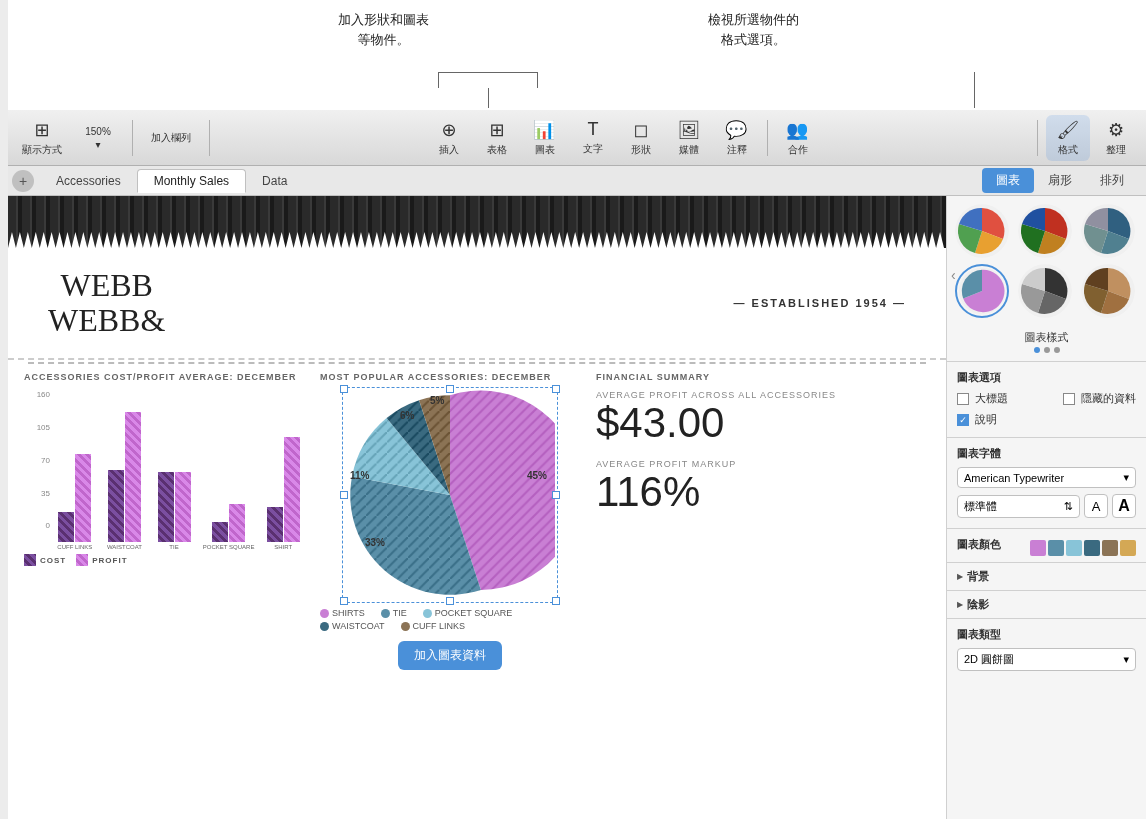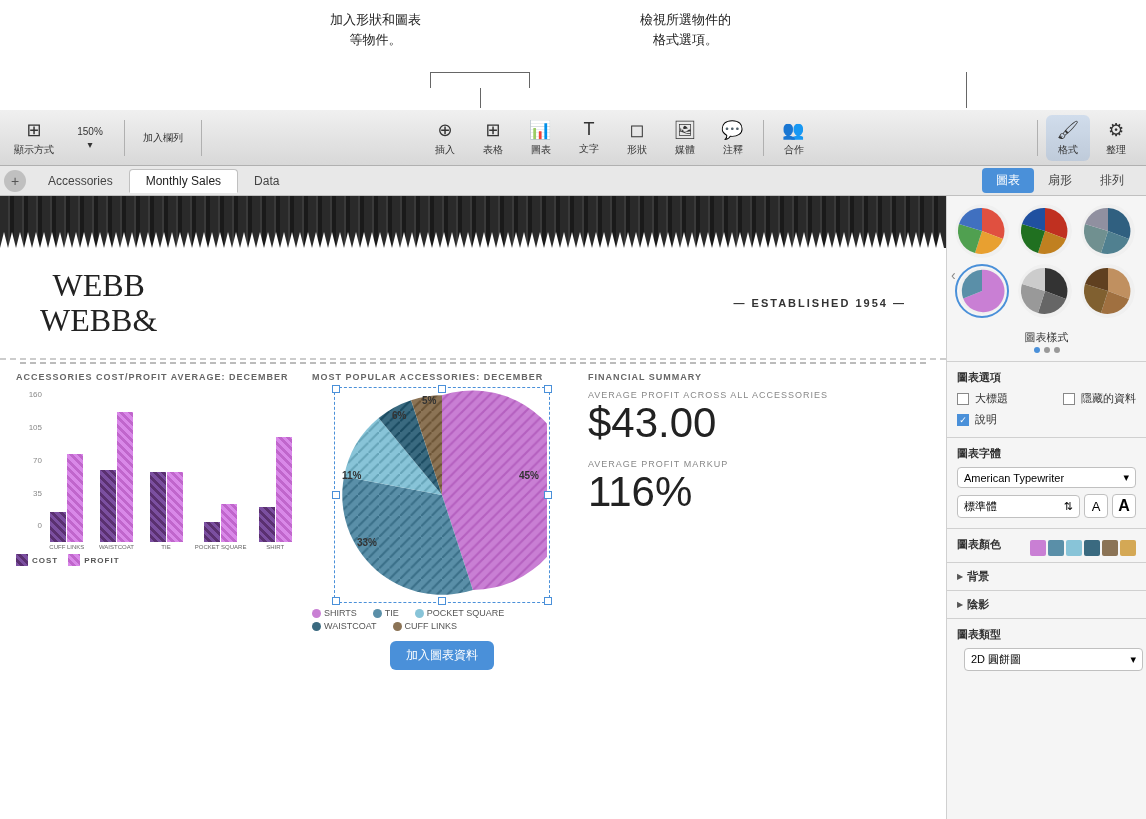--- a/index.html
+++ b/index.html
@@ -344,20 +344,21 @@
       padding: 8px 20px;
       font-size: 13px;
       cursor: pointer;
       font-family: Liberation Serif, serif;
     }
 
     .main-wrapper {
       position: relative;
       width: 1146px;
       height: 819px;
+      padding-left: 8px;
     }
 
     .top-tooltip-area {
       height: 110px;
       position: relative;
       background: white;
     }
 
     .tt-text {
       position: absolute;
@@ -368,21 +369,21 @@
     }
   </style>
 </head>
 <body>
 
 <div class="main-wrapper">
 
   <div class="top-tooltip-area">
     <span class="tt-text" style="left:330px;top:10px;white-space:pre-line;">加入形狀和圖表
 等物件。</span>
-    <span class="tt-text" style="left:640px;top:10px;white-space:pre-line;">檢視所選物件的
+    <span class="tt-text" style="left:700px;top:10px;white-space:pre-line;">檢視所選物件的
 格式選項。</span>
 
     <div style="position:absolute;left:430px;top:72px;width:100px;height:16px;border:1px solid #666;border-bottom:none;"></div>
     <div style="position:absolute;left:480px;top:88px;width:1px;height:20px;background:#666;"></div>
 
     <div style="position:absolute;left:966px;top:72px;width:1px;height:36px;background:#666;"></div>
   </div>
 
   <div class="toolbar">
     <div class="toolbar-left">
@@ -784,21 +785,21 @@
         <span class="panel-section-title" style="margin-bottom:0;">背景</span>
       </div>
 
       <div class="expand-row">
         <span class="expand-arrow">▶</span>
         <span class="panel-section-title" style="margin-bottom:0;">陰影</span>
       </div>
 
       <div class="panel-section">
         <div class="panel-section-title">圖表類型</div>
-        <div class="panel-type-select" style="width:calc(100% - 0px);margin:4px 7px;">
+        <div class="panel-type-select" style="width:calc(100% - 0px);margin:4px 0;">
           <span>2D 圓餅圖</span>
           <span>▾</span>
         </div>
       </div>
 
     </div>
   </div>
 </div>
 
 </body></html>

